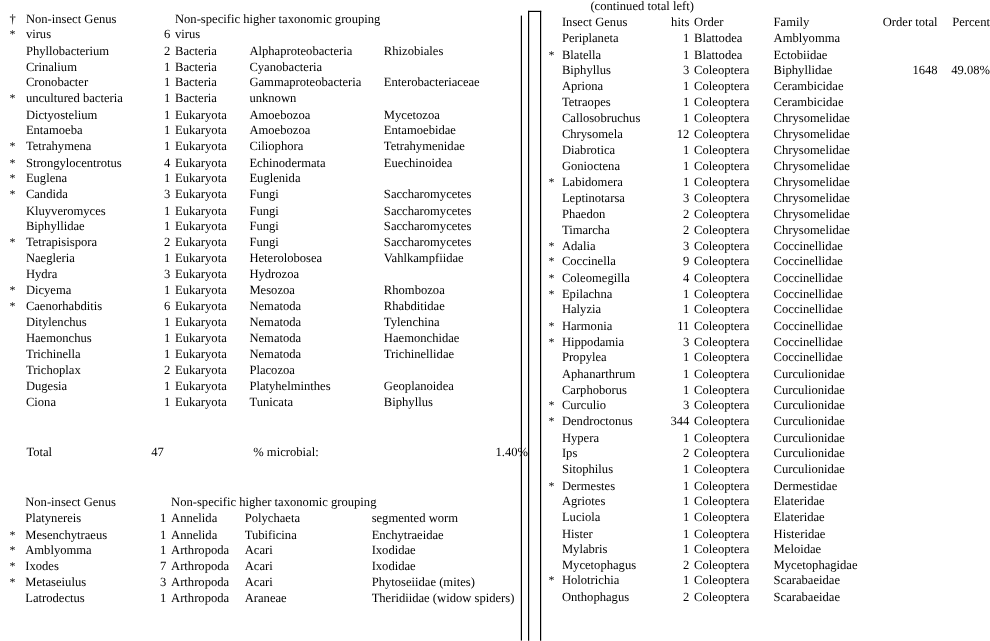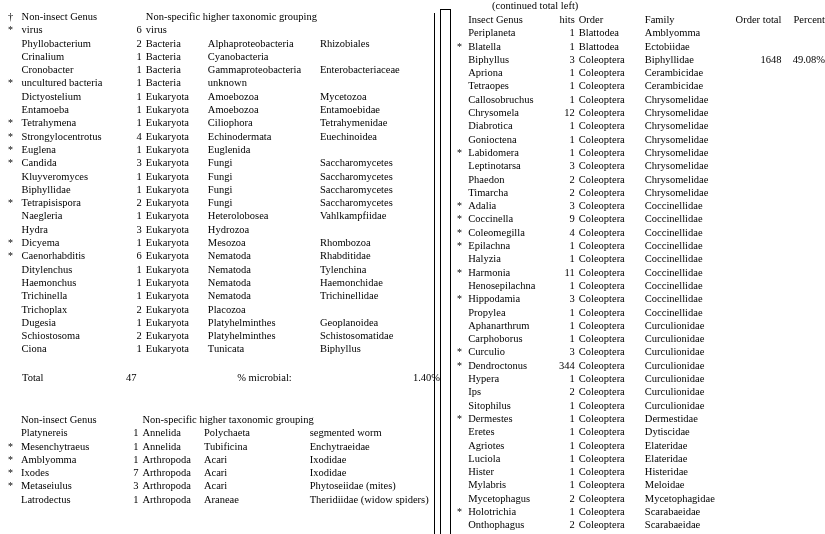--- a/index.html
+++ b/index.html
@@ -279,28 +279,20 @@
           <tr>
             <td class="mark"></td>
             <td>Dugesia</td>
             <td class="num">1</td>
             <td>Eukaryota</td>
             <td>Platyhelminthes</td>
             <td>Geoplanoidea</td>
           </tr>
           <tr>
             <td class="mark"></td>
-            <td>Schiostosoma</td>
-            <td class="num">2</td>
-            <td>Eukaryota</td>
-            <td>Platyhelminthes</td>
-            <td>Schistosomatidae</td>
-          </tr>
-          <tr>
-            <td class="mark"></td>
             <td>Ciona</td>
             <td class="num">1</td>
             <td>Eukaryota</td>
             <td>Tunicata</td>
             <td>Biphyllus</td>
           </tr>
         </tbody>
     </table>
   </div>
 
@@ -313,21 +305,21 @@
           <col style="width:63px">
           <col style="width:113px">
           <col style="width:120px">
       </colgroup>
       <tbody>
           <tr>
         <td></td>
         <td>Total</td>
         <td style="text-align:left">47</td>
         <td></td>
-        <td style="text-align:center;padding-right:6px">% microbial:</td>
+        <td style="text-align:left;padding-right:6px">% microbial:</td>
         <td style="text-align:right;padding-right:4px">1.40%</td>
       </tr>
     </tbody>
       </table>
   </div>
 
   <div class="left-block2">
     <table class="tbl">
       <colgroup>
         <col class="lt-c1">
@@ -591,29 +583,20 @@
           <tr>
             <td class="mark">*</td>
             <td>Harmonia</td>
             <td class="num">11</td>
             <td>Coleoptera</td>
             <td>Coccinellidae</td>
             <td style="text-align: right;"></td>
             <td style="text-align: right; padding-left: 8px;"></td>
           </tr>
           <tr>
-            <td class="mark"></td>
-            <td>Henosepilachna</td>
-            <td class="num">1</td>
-            <td>Coleoptera</td>
-            <td>Coccinellidae</td>
-            <td style="text-align: right;"></td>
-            <td style="text-align: right; padding-left: 8px;"></td>
-          </tr>
-          <tr>
             <td class="mark">*</td>
             <td>Hippodamia</td>
             <td class="num">3</td>
             <td>Coleoptera</td>
             <td>Coccinellidae</td>
             <td style="text-align: right;"></td>
             <td style="text-align: right; padding-left: 8px;"></td>
           </tr>
           <tr>
             <td class="mark"></td>
@@ -686,29 +669,20 @@
             <td>Curculionidae</td>
             <td style="text-align: right;"></td>
             <td style="text-align: right; padding-left: 8px;"></td>
           </tr>
           <tr>
             <td class="mark">*</td>
             <td>Dermestes</td>
             <td class="num">1</td>
             <td>Coleoptera</td>
             <td>Dermestidae</td>
-            <td style="text-align: right;"></td>
-            <td style="text-align: right; padding-left: 8px;"></td>
-          </tr>
-          <tr>
-            <td class="mark"></td>
-            <td>Eretes</td>
-            <td class="num">1</td>
-            <td>Coleoptera</td>
-            <td>Dytiscidae</td>
             <td style="text-align: right;"></td>
             <td style="text-align: right; padding-left: 8px;"></td>
           </tr>
           <tr>
             <td class="mark"></td>
             <td>Agriotes</td>
             <td class="num">1</td>
             <td>Coleoptera</td>
             <td>Elateridae</td>
             <td style="text-align: right;"></td>

